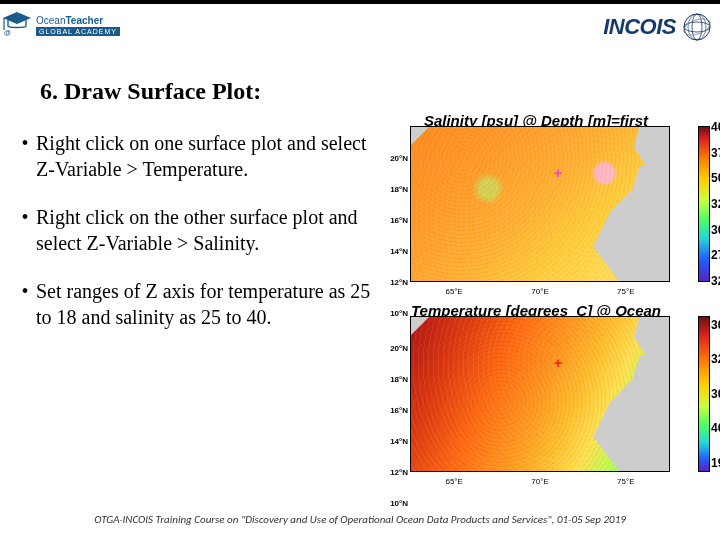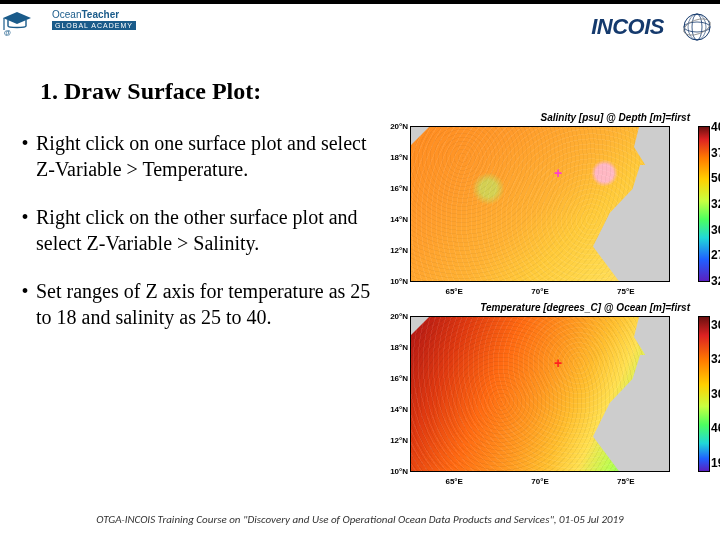--- a/index.html
+++ b/index.html
@@ -1,50 +1,50 @@
 <!DOCTYPE html>
 <html><head>
 <meta charset="utf-8">
 <style>
   * { box-sizing: border-box; margin: 0; padding: 0; }
   html, body { width: 720px; height: 540px; font-family: Georgia, 'Times New Roman', serif; background: #fff; overflow: hidden; }
   .slide { width: 720px; height: 540px; position: relative; }
 
   
   .header { position: absolute; top: 0; left: 0; right: 0; height: 56px; border-top: 4px solid #000; }
-  .logo-ot { position: absolute; top: 6px; left: 2px; display: flex; align-items: flex-start; gap: 20px; }
+  .logo-ot { position: absolute; top: 6px; left: 2px; display: flex; align-items: flex-end; gap: 4px; }
   .logo-ot .cap { position: relative; width: 30px; height: 26px; }
   .logo-ot .cap svg { display: block; }
   .logo-ot .txt { font-family: Arial, Helvetica, sans-serif; font-size: 10px; line-height: 1; color: #1a5b8a; }
   .logo-ot .txt .t2 { background: #1a5b8a; color: #fff; padding: 1px 3px; font-size: 7px; letter-spacing: 1px; display: inline-block; margin-top: 1px; }
 
-  .logo-incois { position: absolute; top: 8px; right: 8px; display: flex; align-items: center; gap: 18px; font-family: Arial, Helvetica, sans-serif; }
+  .logo-incois { position: absolute; top: 8px; right: 8px; display: flex; align-items: center; gap: 6px; font-family: Arial, Helvetica, sans-serif; }
   .logo-incois .word { font-weight: 900; font-size: 22px; color: #153a6d; letter-spacing: -0.5px; font-style: italic; }
   .logo-incois .globe { width: 30px; height: 30px; }
   .logo-incois .globe svg { display: block; }
 
   
   .title { position: absolute; top: 78px; left: 40px; font-size: 24px; font-weight: bold; color: #000; font-family: 'Times New Roman', Georgia, serif; }
 
   
   .body { position: absolute; top: 130px; left: 14px; width: 360px; }
   .bullet { display: flex; align-items: flex-start; margin-bottom: 22px; }
   .bullet .dot { width: 22px; flex: 0 0 22px; text-align: center; font-size: 20px; line-height: 26px; color: #000; }
   .bullet .txt { font-size: 20px; line-height: 26px; color: #000; font-family: 'Times New Roman', Georgia, serif; }
 
   
   .footer { position: absolute; bottom: 14px; left: 0; right: 0; text-align: center; font-family: Calibri, Arial, sans-serif; font-size: 11px; font-style: italic; color: #333; }
 
   
   .figs { position: absolute; top: 112px; left: 382px; width: 338px; }
   .fig { position: relative; width: 338px; height: 186px; margin-bottom: 4px; }
-  .fig-title { position: absolute; top: 0; left: 0; right: 30px; text-align: right; font-family: Arial, sans-serif; font-size: 10px; font-weight: bold; font-style: italic; }
+  .fig-title { position: absolute; top: 0; left: 0; right: 30px; text-align: center; font-family: Arial, sans-serif; font-size: 15px; font-weight: bold; font-style: italic; }
   .axes { position: absolute; top: 14px; left: 28px; width: 260px; height: 156px; border: 1px solid #000; overflow: hidden; }
-  .ytick { position: absolute; left: 0; width: 26px; text-align: right; font-family: Arial, sans-serif; font-size: 8px; font-weight: bold; transform: translateY(-50%); }
-  .xtick { position: absolute; bottom: 2px; font-family: Arial, sans-serif; font-size: 8px; font-weight: bold; transform: translateX(-50%); }
+  .ytick { position: absolute; left: 0; width: 26px; text-align: right; font-family: Arial, sans-serif; font-size: 8px; font-weight: bold; transform: translateY(-50%); margin-top: 32px; }
+  .xtick { position: absolute; bottom: 2px; font-family: Arial, sans-serif; font-size: 8px; font-weight: normal; transform: translateX(-50%); }
   .xtick-row { position: absolute; left: 28px; width: 260px; bottom: 0; height: 14px; }
 
   .colorbar { position: absolute; top: 14px; right: 10px; width: 12px; height: 156px; border: 1px solid #000; }
   .colorbar .grad { width: 100%; height: 100%; }
   .cbtick { position: absolute; right: -2px; font-family: Arial, sans-serif; font-size: 12px; font-weight: bold; transform: translate(100%, -50%); }
 
   .cross { position: absolute; font-family: Arial; font-size: 14px; color: #ff3cd0; font-weight: bold; transform: translate(-50%, -50%); }
   .cross2 { color: #ff2020; }
 
   
@@ -79,21 +79,21 @@
         <circle cx="15" cy="15" r="13" fill="none" stroke="#153a6d" stroke-width="1"></circle>
         <ellipse cx="15" cy="15" rx="13" ry="5" fill="none" stroke="#153a6d" stroke-width="0.8"></ellipse>
         <ellipse cx="15" cy="15" rx="5" ry="13" fill="none" stroke="#153a6d" stroke-width="0.8"></ellipse>
         <ellipse cx="15" cy="15" rx="9" ry="13" fill="none" stroke="#153a6d" stroke-width="0.6"></ellipse>
         <ellipse cx="15" cy="15" rx="14" ry="7" fill="none" stroke="#888" stroke-width="0.8" transform="rotate(-20 15 15)"></ellipse>
       </svg>
     </div>
   </div>
 </div>
 
-<div class="title">1. Draw Surface Plot:</div>
+<div class="title">6. Draw Surface Plot:</div>
 
 <div class="body">
   <div class="bullet">
     <div class="dot">•</div>
     <div class="txt">Right click on one surface plot and select Z-Variable &gt; Temperature.</div>
   </div>
   <div class="bullet">
     <div class="dot">•</div>
     <div class="txt">Right click on the other surface plot and select Z-Variable &gt; Salinity.</div>
   </div>
@@ -189,15 +189,15 @@
       <div class="cbtick" style="top:5%">30</div>
       <div class="cbtick" style="top:27%">32</div>
       <div class="cbtick" style="top:50%">30</div>
       <div class="cbtick" style="top:72%">46</div>
       <div class="cbtick" style="top:95%">19</div>
     </div>
   </div>
 
 </div>
 
-<div class="footer">OTGA-INCOIS Training Course on "Discovery and Use of Operational Ocean Data Products and Services", 01-05 Jul 2019</div>
+<div class="footer">OTGA-INCOIS Training Course on "Discovery and Use of Operational Ocean Data Products and Services", 01-05 Sep 2019</div>
 
 </div>
 
 </body></html>

